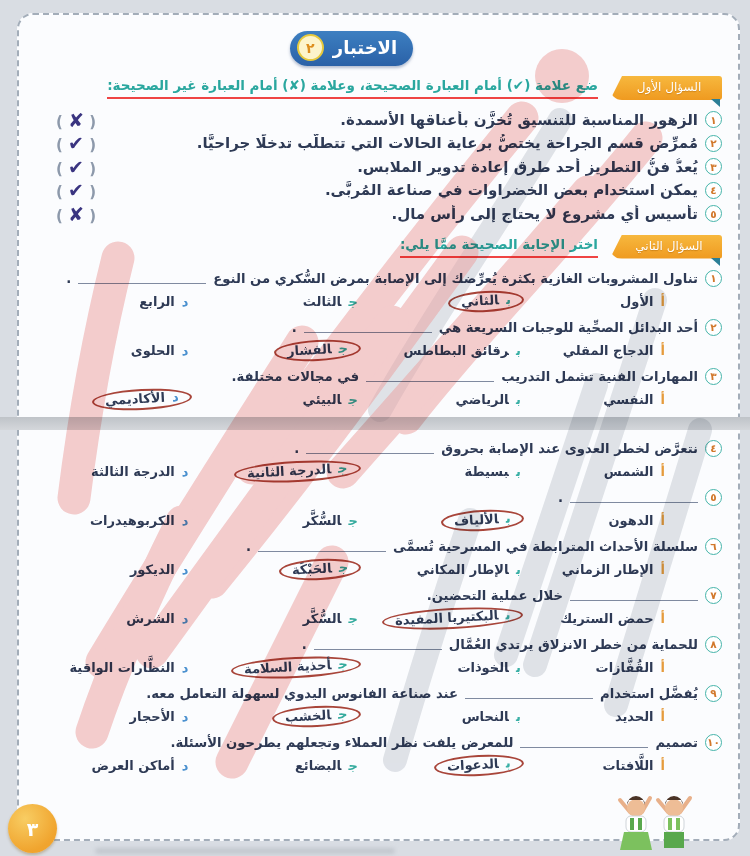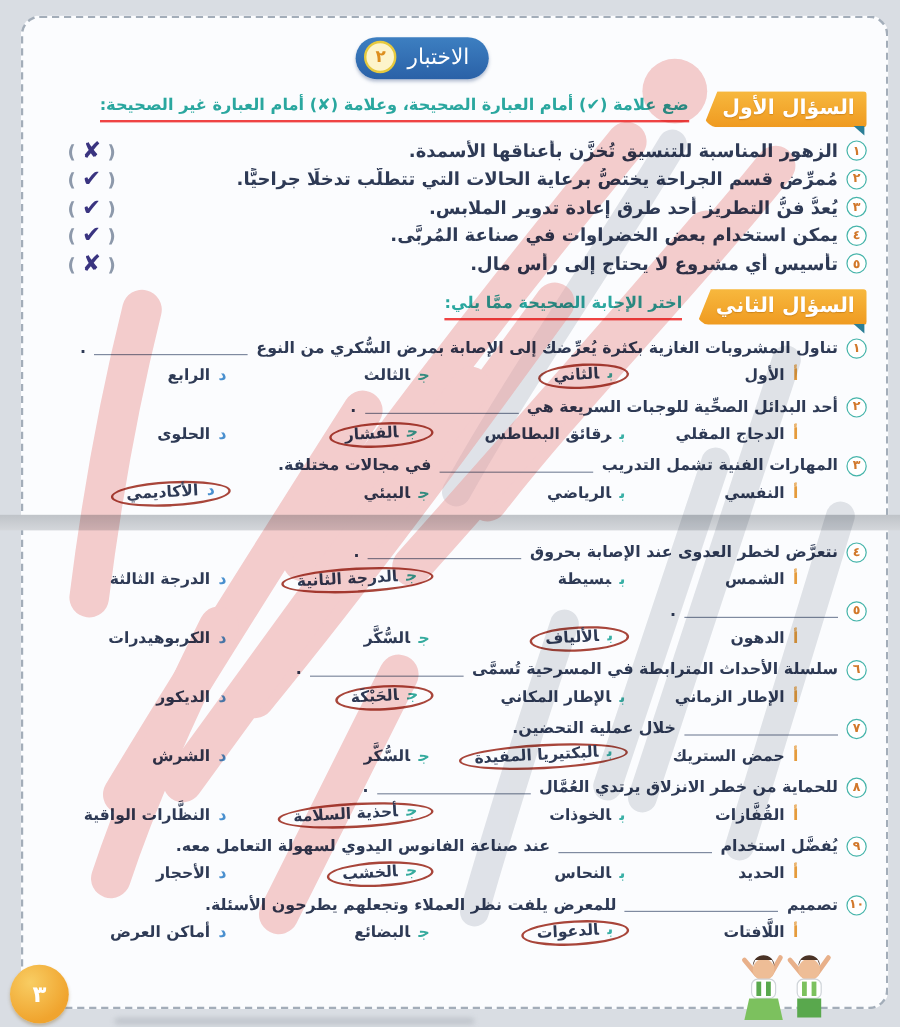--- a/index.html
+++ b/index.html
@@ -14,32 +14,32 @@
   }
 
   
   .header-row { display:flex; justify-content:center; margin:4px 0 10px; }
   .test-pill {
     display:flex; align-items:center; gap:9px; direction:rtl;
     background:linear-gradient(#3d7fc1,#2a61a7); border-radius:18px;
     padding:3px 16px 5px 7px; transform:translateX(-28px);
     box-shadow:0 2px 3px rgba(40,70,120,.35);
   }
-  .test-title { color:#fff; font-weight:normal; font-size:18px; letter-spacing:.5px; }
+  .test-title { color:#fff; font-weight:bold; font-size:18px; letter-spacing:.5px; }
   .num-badge {
     width:27px; height:27px; border-radius:50%; background:#fdf4cb;
     border:2px solid #e6c93e; color:#dd8e1e; font-weight:bold; font-size:14px;
     display:flex; align-items:center; justify-content:center;
   }
 
   
   .section-head { display:flex; align-items:center; gap:12px; margin:2px 0 8px; position:relative; }
   .tag {
     position:relative; flex:none; min-width:112px; text-align:center;
-    background:linear-gradient(#f7b83e,#ef9a20); color:#fff; font-weight:bold; font-size:17px;
+    background:linear-gradient(#f7b83e,#ef9a20); color:#fff; font-weight:normal; font-size:12px;
     padding:4px 10px 6px 16px; border-radius:3px 3px 3px 12px;
     clip-path:polygon(12px 0,100% 0,100% 100%,0 100%);
     text-shadow:0 1px 1px rgba(160,90,0,.4);
   }
   .tag-fold { position:absolute; right:2px; bottom:-7px; width:0; height:0;
     border-top:8px solid #2b7e96; border-left:9px solid transparent; }
   .instruction { color:#2aa79f; font-weight:bold; font-size:13.5px;
     border-bottom:2px solid #ef4444; padding-bottom:4px; }
 
   

